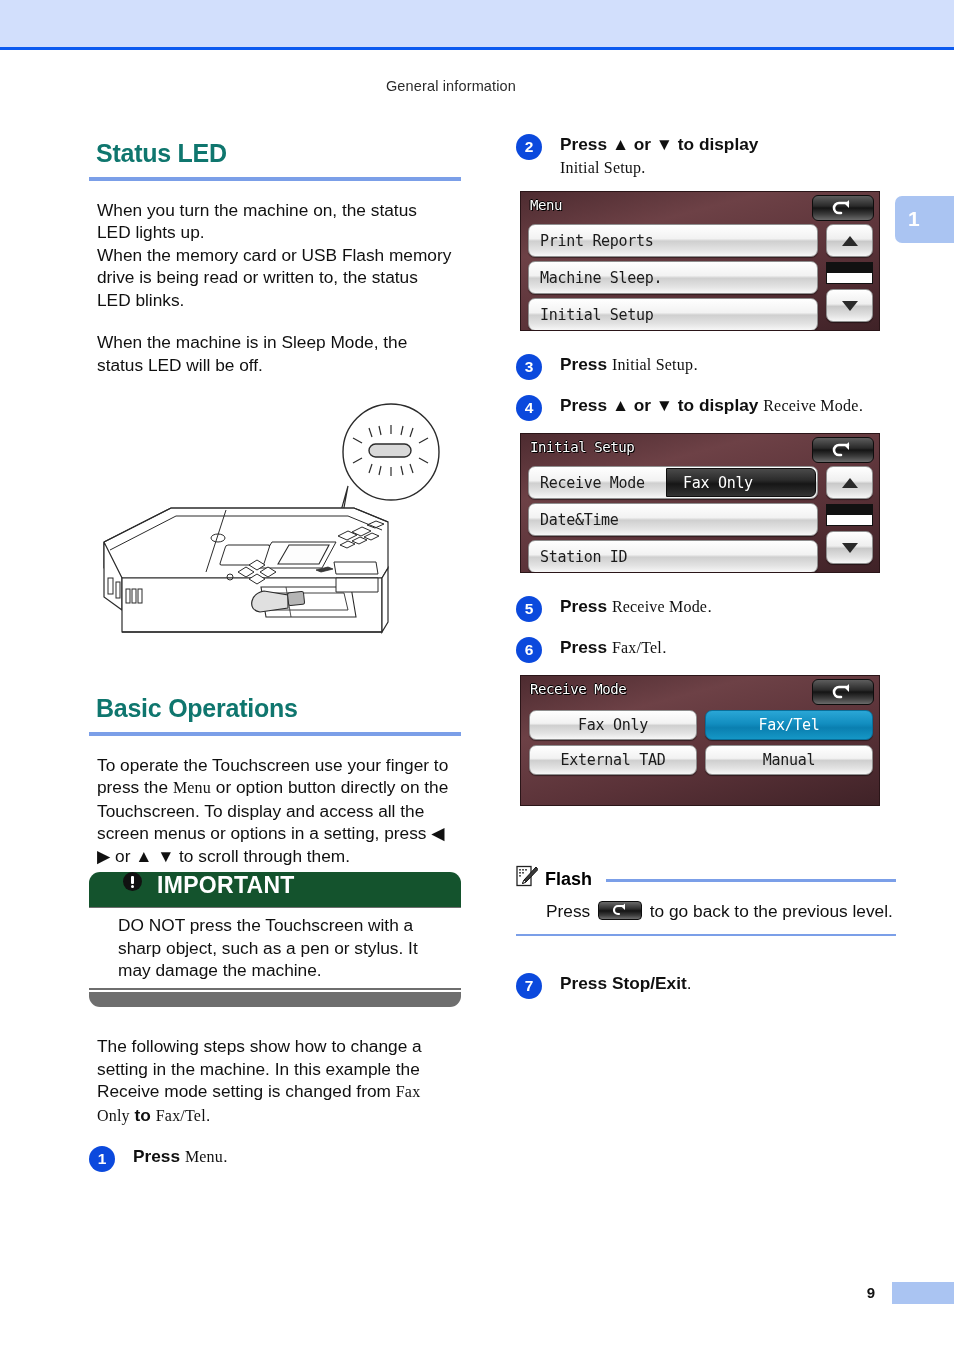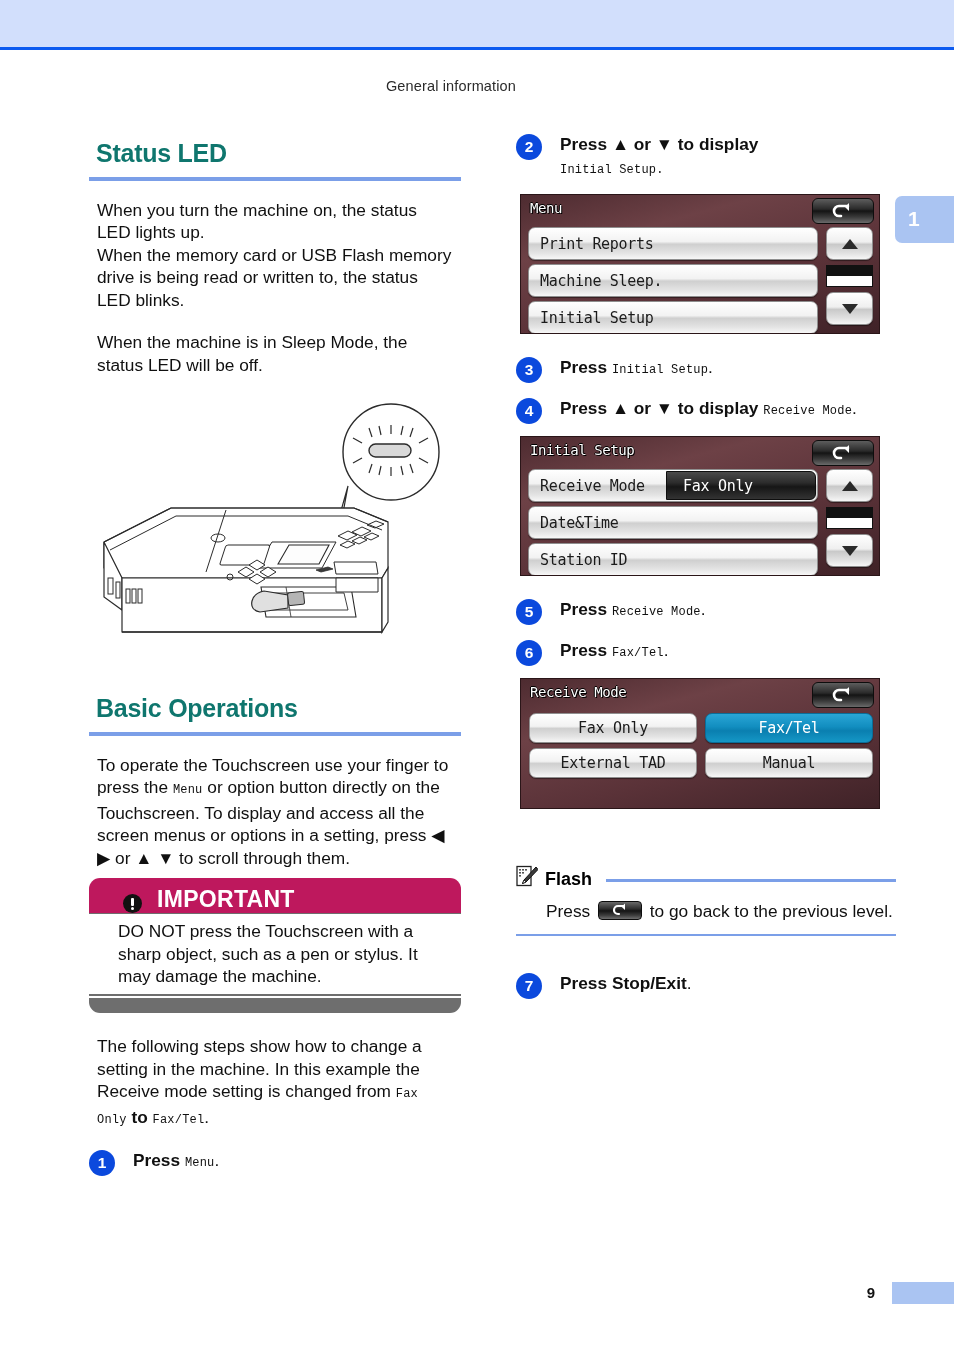--- a/index.html
+++ b/index.html
@@ -43,31 +43,31 @@
   
   h2.sec{
     margin:7px;font-size:25px;font-weight:bold;color:#0f766e;letter-spacing:-.01em;
     line-height:1.1;
   }
   .secrule{width:372px;height:4px;background:#7b9fe8;margin-top:9px;}
 
   p.body{
     margin:8px;font-size:17.3px;line-height:22.6px;color:#101010;
   }
-  .mono{font-family:Liberation Mono, monospace;font-size:12px;letter-spacing:.2px;text-align:center;}
+  .mono{font-family:Liberation Serif, serif;font-size:16px;letter-spacing:.2px;text-align:center;}
   .bold{font-weight:bold;}
 
   
   .illus{position:absolute;left:86px;top:382px;width:392px;height:278px;}
 
   
   .impwrap{position:absolute;left:89px;top:872px;width:372px;}
   .imphead{
-    position:relative;height:35px;background:#be185d;border-radius:11px 11px 0 0;
-    display:flex;align-items:flex-end;margin-top:6px;
+    position:relative;height:35px;background:#14532d;border-radius:11px 11px 0 0;
+    display:flex;align-items:flex-start;
   }
   .impicon{
     width:19px;height:19px;border-radius:50%;background:#111;margin-left:34px;
     position:relative;flex:none;
   }
   .impicon:before{
     content:"";position:absolute;left:8px;top:3.5px;width:3px;height:8px;background:#fff;border-radius:1px;
   }
   .impicon:after{
     content:"";position:absolute;left:8px;top:13px;width:3px;height:3px;background:#fff;border-radius:50%;

